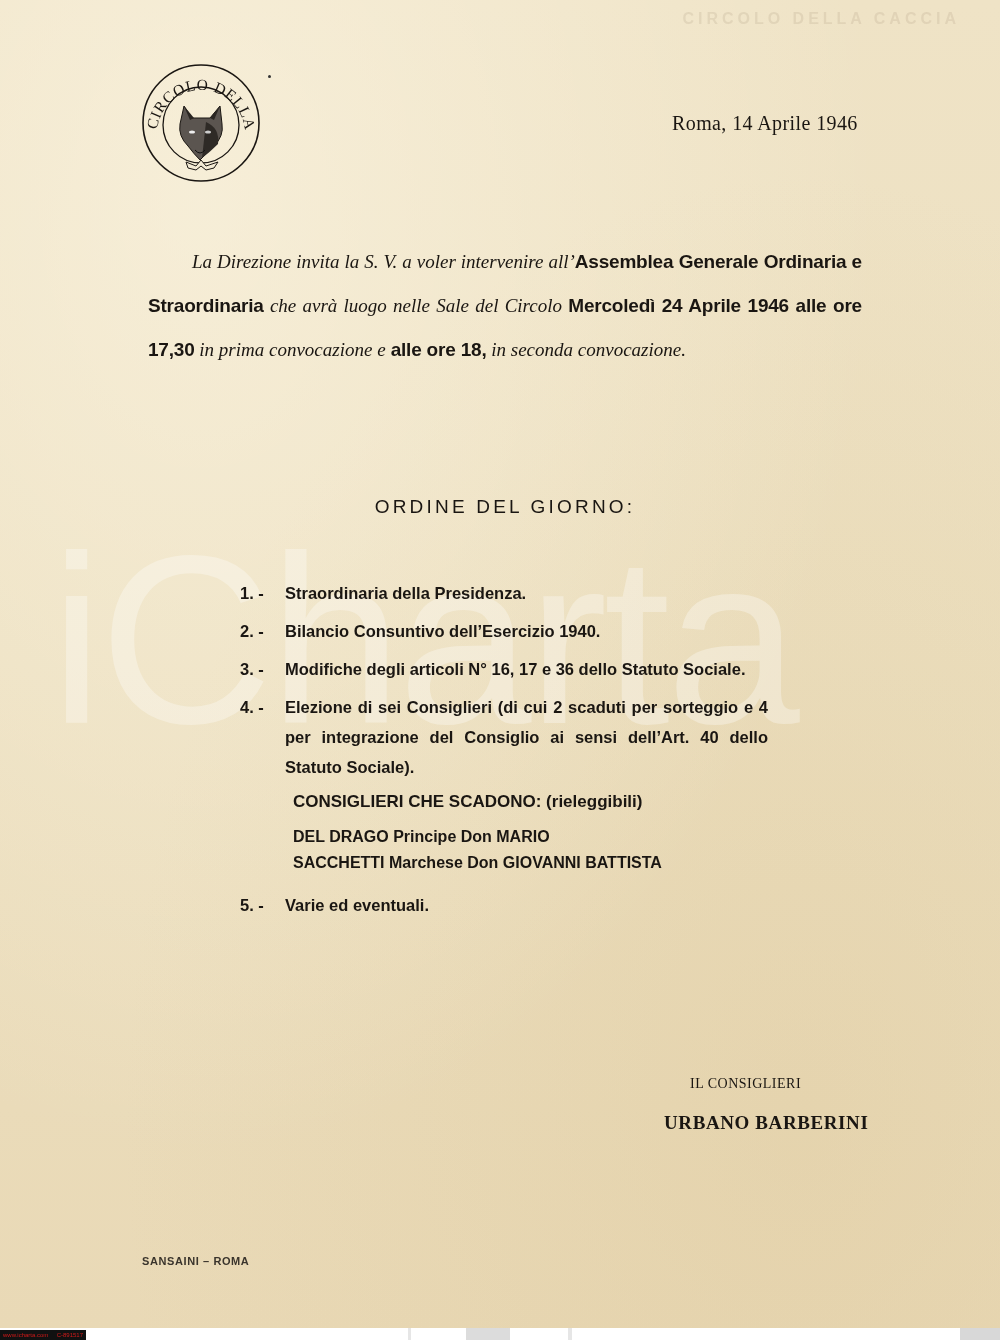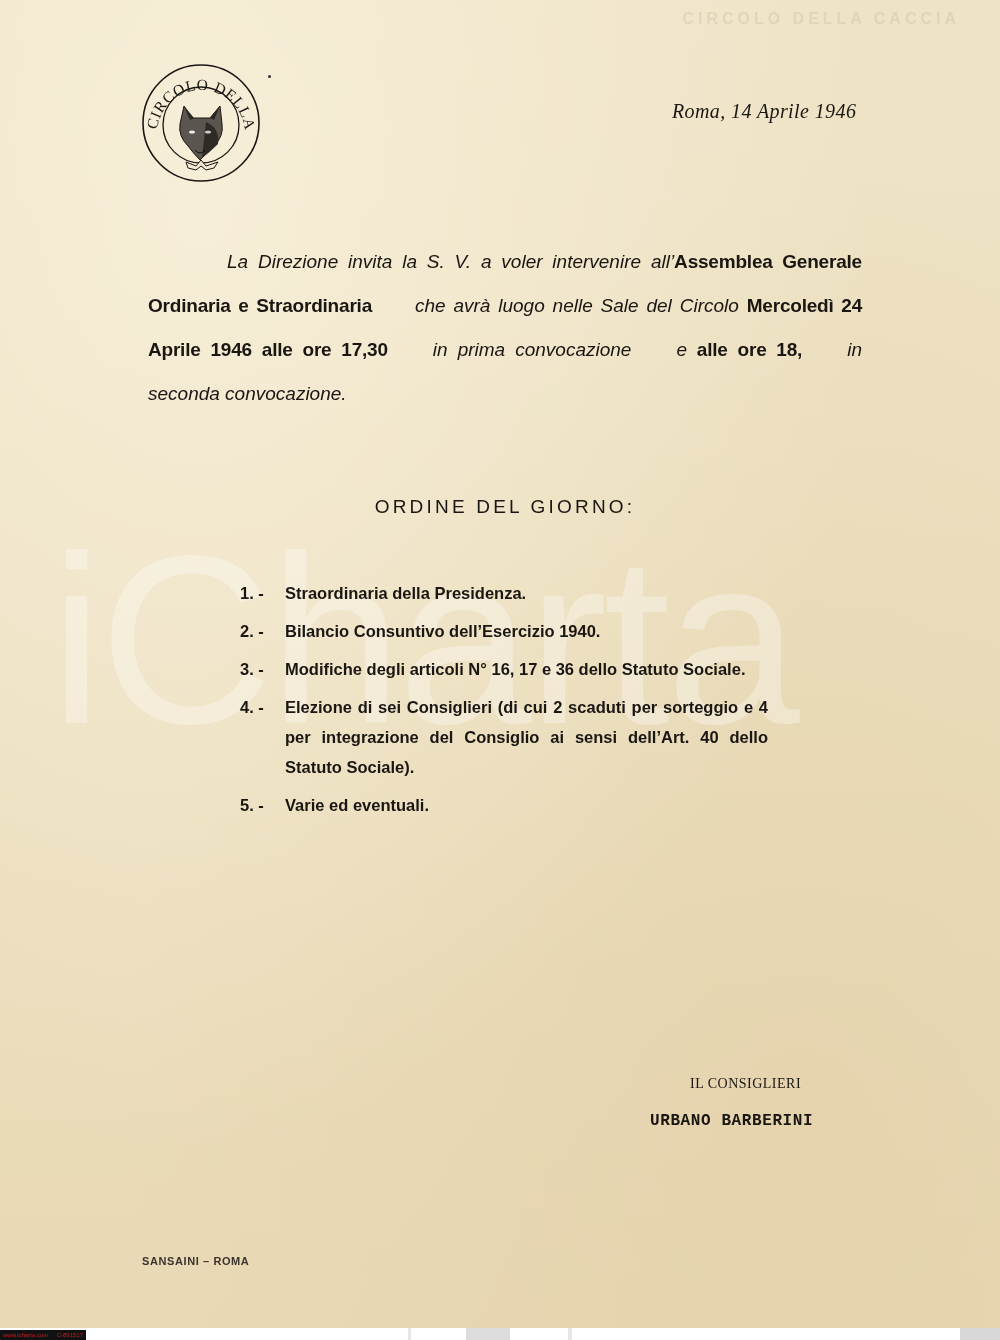--- a/index.html
+++ b/index.html
@@ -21,28 +21,28 @@
     position: absolute; left: 50px; top: 520px;
     font-family: "Liberation Sans", sans-serif;
     font-size: 240px; line-height: 240px; letter-spacing: -4px;
     color: rgba(255,255,255,0.32);
     pointer-events: none; user-select: none;
   }
   .logo {
     position: absolute; left: 140px; top: 62px; width: 122px; height: 122px;
   }
   .date {
-    position: absolute; left: 672px; top: 100px;
-    font-style: italic; font-size: 20px; letter-spacing: 0.4px;
+    position: absolute; left: 672px; top: 112px;
+    font-size: 20px; letter-spacing: 0.4px;
   }
   .intro {
     position: absolute; left: 148px; top: 240px; width: 714px;
     font-size: 19px; line-height: 44px; text-align: justify;
   }
-  .intro .it { font-style: italic; font-family: Liberation Sans, sans-serif; margin-left: 35px; }
+  .intro .it { font-style: italic; font-family: Liberation Serif, serif; }
   .intro .b { font-weight: bold; font-family: "Liberation Sans Narrow", "Liberation Sans", sans-serif; font-stretch: condensed; letter-spacing: -0.2px; }
   .intro .indent { display: inline-block; width: 44px; }
   .agenda-title {
     position: absolute; left: 0; width: 1010px; top: 496px; text-align: center;
     font-family: "Liberation Sans", sans-serif; font-size: 19px; letter-spacing: 3.2px;
     font-weight: normal;
   }
   .agenda {
     position: absolute; left: 240px; top: 578px; width: 528px;
     font-family: "Liberation Sans", sans-serif; font-weight: bold; font-size: 16.5px;
@@ -50,22 +50,22 @@
   .item { position: relative; padding-left: 45px; line-height: 30px; margin-bottom: 8px; }
   .item .num { position: absolute; left: 0; top: 0; }
   .item .txt { display: block; text-align: justify; }
   .sub-head { margin: 8px 0 10px 53px; font-size: 17px; line-height: 24px; }
   .sub-list { margin-left: 53px; font-size: 16px; line-height: 26px; margin-bottom: 14px; }
   .president-label {
     position: absolute; left: 690px; top: 1076px;
     font-family: "Liberation Serif", serif; font-size: 14px; letter-spacing: 0.5px;
   }
   .president-name {
-    position: absolute; left: 650px; top: 1112px;
-    font-family: Liberation Mono, monospace; font-weight: bold; font-size: 16px; letter-spacing: 0.6px;
+    position: absolute; left: 664px; top: 1112px;
+    font-family: Liberation Serif, serif; font-weight: bold; font-size: 19px; letter-spacing: 0.6px;
   }
   .printer {
     position: absolute; left: 142px; top: 1255px;
     font-family: "Liberation Sans", sans-serif; font-weight: bold; font-size: 11px; letter-spacing: 0.6px;
     color: #3a342c;
   }
   .ghost {
     position: absolute; right: 40px; top: 10px;
     font-family: "Liberation Sans", sans-serif; font-weight: bold; font-size: 16px; letter-spacing: 4px;
     color: rgba(120,100,70,0.12);
@@ -128,20 +128,25 @@
       <span class="txt">Bilancio Consuntivo dell’Esercizio 1940.</span>
     </div>
     <div class="item">
       <span class="num">3. -</span>
       <span class="txt">Modifiche degli articoli N° 16, 17 e 36 dello Statuto Sociale.</span>
     </div>
     <div class="item">
       <span class="num">4. -</span>
       <span class="txt">Elezione di sei Consiglieri (di cui 2 scaduti per sorteggio e 4 per integrazione del Consiglio ai sensi dell’Art. 40 dello Statuto Sociale).</span>
     </div>
+    <div class="sub-head">CONSIGLIERI CHE SCADONO: (rieleggibili)</div>
+    <div class="sub-list">
+      <div>DEL DRAGO Principe Don MARIO</div>
+      <div>SACCHETTI Marchese Don GIOVANNI BATTISTA</div>
+    </div>
     <div class="item">
       <span class="num">5. -</span>
       <span class="txt">Varie ed eventuali.</span>
     </div>
   </div>
 
   <div class="president-label">IL CONSIGLIERI</div>
   <div class="president-name">URBANO BARBERINI</div>
 
   <div class="printer">SANSAINI – ROMA</div>

